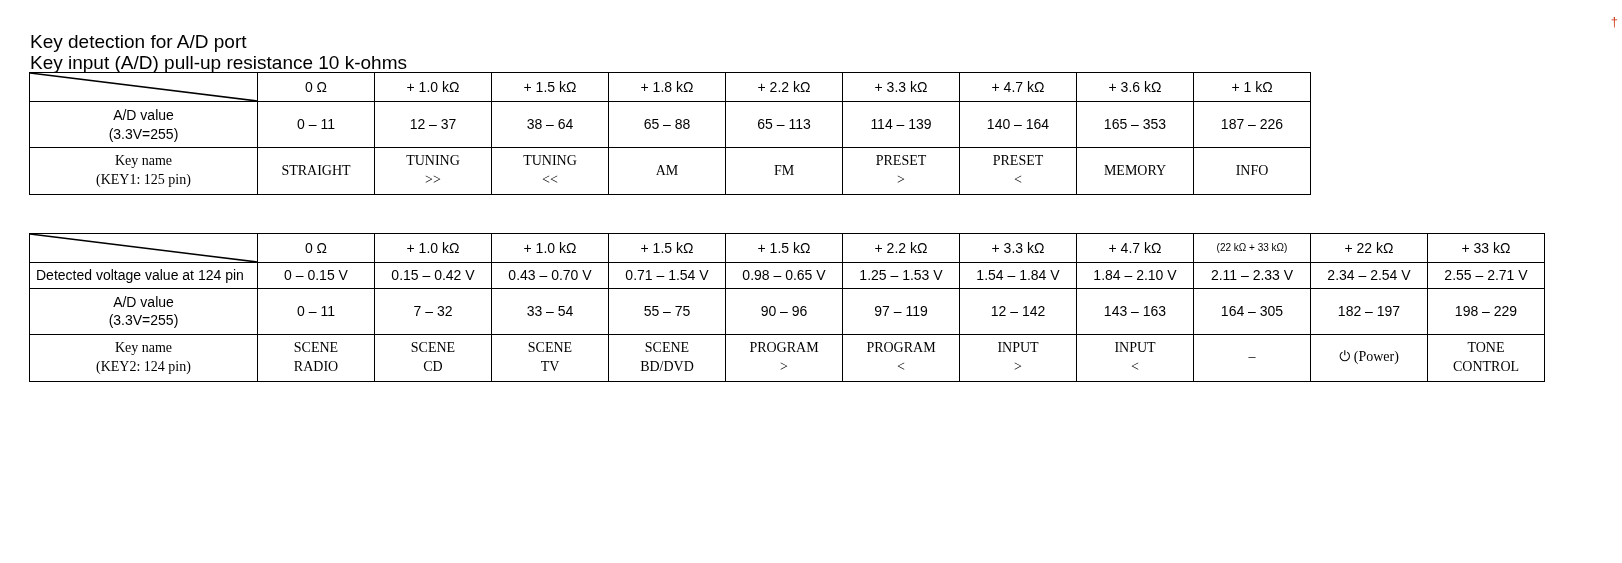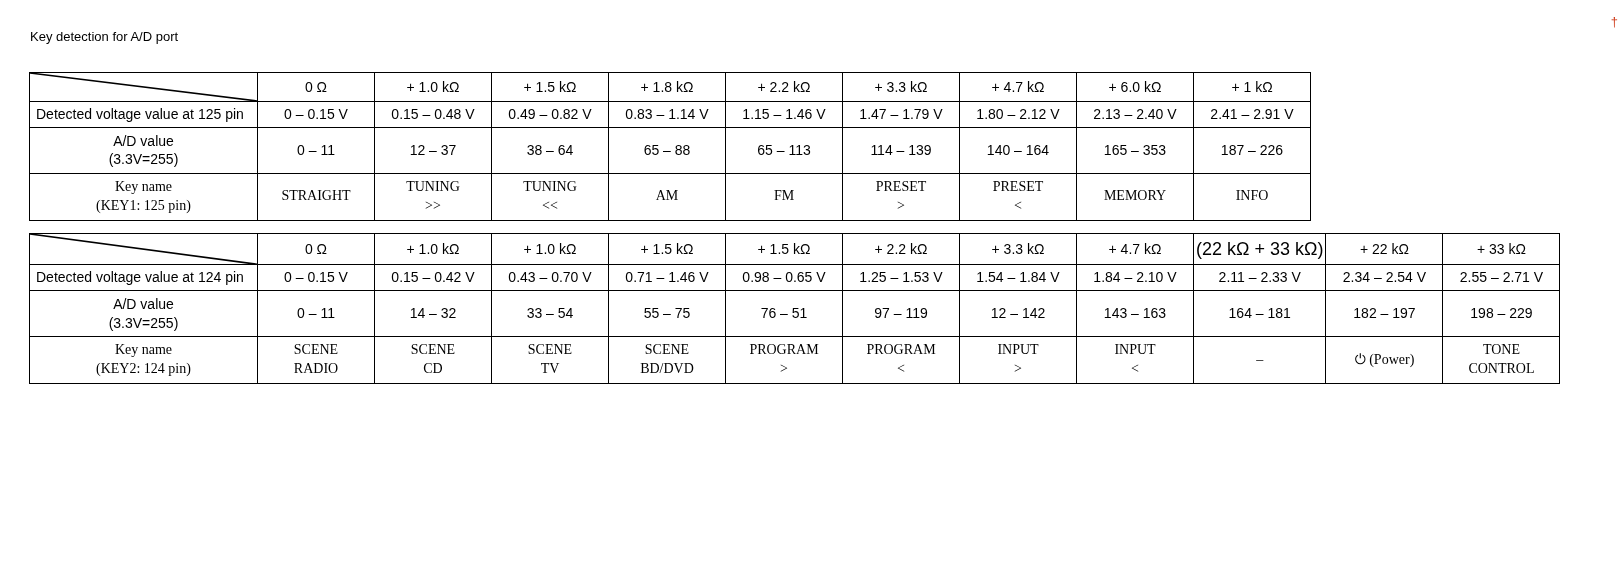--- a/index.html
+++ b/index.html
@@ -17,21 +17,21 @@
   }
   .page {
     position: absolute;
     left: 0; top: 0;
     width: 1622px;
     height: 563px;
   }
   .heading {
     position: absolute;
     left: 30px;
-    font-size: 13px;
+    font-size: 19px;
     line-height: 1.45;
     white-space: nowrap;
   }
   .heading.l1 { top: 28px; }
   .heading.l2 { top: 49px; }
 
   table.ktable {
     position: absolute;
     border-collapse: collapse;
     table-layout: fixed;
@@ -90,20 +90,21 @@
     color: #d04020;
     font-size: 13px;
   }
 </style>
 </head>
 <body>
 
 <div class="page">
 
   <div class="heading l1">Key detection for A/D port</div>
+  <div class="heading l2">Key input (A/D) pull-up resistance 10 k-ohms</div>
   <div class="corner-marker">†</div>
 
   <table id="table1" class="ktable">
     <colgroup>
       <col class="c-head">
         <col class="c-col">
         <col class="c-col">
         <col class="c-col">
         <col class="c-col">
       <col class="c-col">
@@ -119,34 +120,22 @@
             <line x1="0" y1="0" x2="228" y2="22" stroke="#000" stroke-width="1.2"></line>
           </svg>
         </td>
         <td>0 Ω</td>
         <td>+ 1.0 kΩ</td>
         <td>+ 1.5 kΩ</td>
         <td>+ 1.8 kΩ</td>
         <td>+ 2.2 kΩ</td>
         <td>+ 3.3 kΩ</td>
         <td>+ 4.7 kΩ</td>
-        <td>+ 6.0 kΩ</td>
+        <td>+ 3.6 kΩ</td>
         <td>+ 1 kΩ</td>
-      </tr>
-      <tr class="r-volt">
-        <td class="rowhead left">Detected voltage value at 125 pin</td>
-        <td>0 – 0.15 V</td>
-        <td>0.15 – 0.48 V</td>
-        <td>0.49 – 0.82 V</td>
-        <td>0.83 – 1.14 V</td>
-        <td>1.15 – 1.46 V</td>
-        <td>1.47 – 1.79 V</td>
-        <td>1.80 – 2.12 V</td>
-        <td>2.13 – 2.40 V</td>
-        <td>2.41 – 2.91 V</td>
       </tr>
       <tr class="r-ad">
         <td class="rowhead two-line">
           <span>A/D value</span>
           <span>(3.3V=255)</span>
         </td>
         <td>0 – 11</td>
         <td>12 – 37</td>
         <td>38 – 64</td>
         <td>65 – 88</td>
@@ -224,52 +213,52 @@
           </svg>
         </td>
         <td>0 Ω</td>
         <td>+ 1.0 kΩ</td>
         <td>+ 1.0 kΩ</td>
         <td>+ 1.5 kΩ</td>
         <td>+ 1.5 kΩ</td>
         <td>+ 2.2 kΩ</td>
         <td>+ 3.3 kΩ</td>
         <td>+ 4.7 kΩ</td>
-        <td style="font-size:18px">(22 kΩ + 33 kΩ)</td>
+        <td style="font-size:10px">(22 kΩ + 33 kΩ)</td>
         <td>+ 22 kΩ</td>
         <td>+ 33 kΩ</td>
       </tr>
       <tr class="r-volt">
         <td class="rowhead left">Detected voltage value at 124 pin</td>
         <td>0 – 0.15 V</td>
         <td>0.15 – 0.42 V</td>
         <td>0.43 – 0.70 V</td>
-        <td>0.71 – 1.46 V</td>
+        <td>0.71 – 1.54 V</td>
         <td>0.98 – 0.65 V</td>
         <td>1.25 – 1.53 V</td>
         <td>1.54 – 1.84 V</td>
         <td>1.84 – 2.10 V</td>
         <td>2.11 – 2.33 V</td>
         <td>2.34 – 2.54 V</td>
         <td>2.55 – 2.71 V</td>
       </tr>
       <tr class="r-ad">
         <td class="rowhead two-line">
           <span>A/D value</span>
           <span>(3.3V=255)</span>
         </td>
         <td>0 – 11</td>
-        <td>14 – 32</td>
+        <td>7 – 32</td>
         <td>33 – 54</td>
         <td>55 – 75</td>
-        <td>76 – 51</td>
+        <td>90 – 96</td>
         <td>97 – 119</td>
         <td>12 – 142</td>
         <td>143 – 163</td>
-        <td>164 – 181</td>
+        <td>164 – 305</td>
         <td>182 – 197</td>
         <td>198 – 229</td>
       </tr>
       <tr class="r-key">
         <td class="rowhead two-line">
           <span>Key name</span>
           <span>(KEY2: 124 pin)</span>
         </td>
         <td class="two-line">
           <span>SCENE</span>

